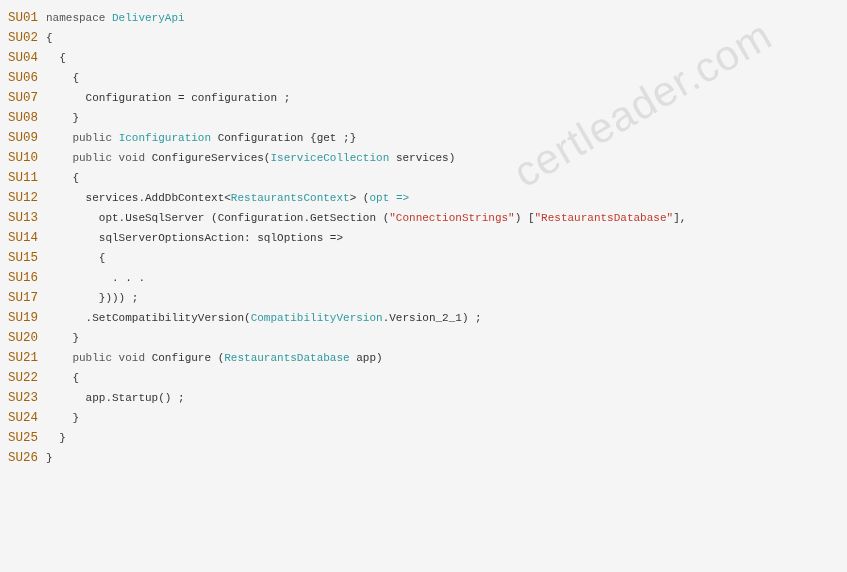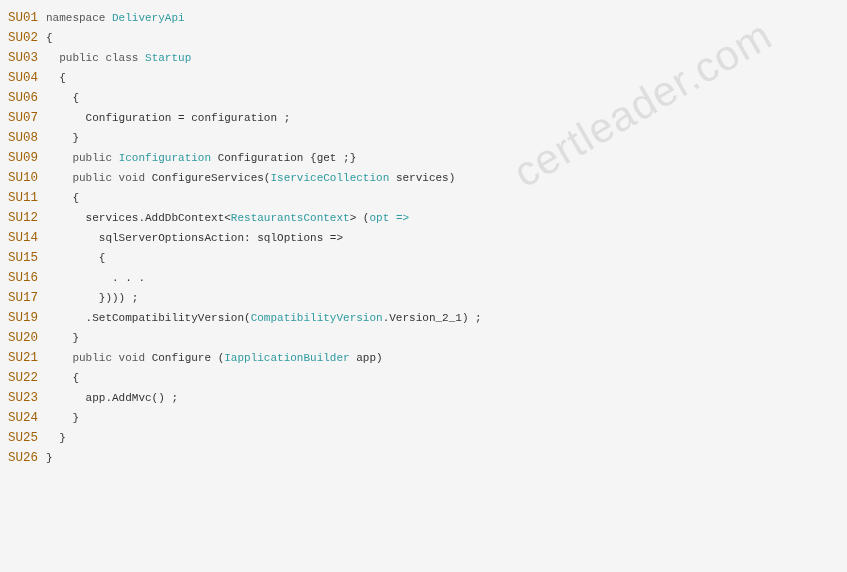--- a/index.html
+++ b/index.html
@@ -69,24 +69,20 @@
   <div id="code-lines">
       <div class="code-line">
         <span class="line-number">SU01</span>
         <span class="line-content"><span class="kw">namespace </span><span class="type">DeliveryApi</span></span>
       </div>
       <div class="code-line">
         <span class="line-number">SU02</span>
         <span class="line-content"><span class="plain">{</span></span>
       </div>
       <div class="code-line">
-        <span class="line-number">SU03</span>
-        <span class="line-content"><span class="plain">  </span><span class="kw">public class </span><span class="type">Startup</span></span>
-      </div>
-      <div class="code-line">
         <span class="line-number">SU04</span>
         <span class="line-content"><span class="plain">  {</span></span>
       </div>
       <div class="code-line">
         <span class="line-number">SU06</span>
         <span class="line-content"><span class="plain">    {</span></span>
       </div>
       <div class="code-line">
         <span class="line-number">SU07</span>
         <span class="line-content"><span class="plain">      Configuration = configuration ;</span></span>
@@ -105,20 +101,24 @@
       </div>
       <div class="code-line">
         <span class="line-number">SU11</span>
         <span class="line-content"><span class="plain">    {</span></span>
       </div>
       <div class="code-line">
         <span class="line-number">SU12</span>
         <span class="line-content"><span class="plain">      services.AddDbContext&lt;</span><span class="type">RestaurantsContext</span><span class="plain">&gt; (</span><span class="type">opt =&gt;</span></span>
       </div>
       <div class="code-line">
+        <span class="line-number">SU13</span>
+        <span class="line-content"><span class="plain">        opt.UseSqlServer (Configuration.GetSection (</span><span class="str">"ConnectionStrings"</span><span class="plain">) [</span><span class="str">"RestaurantsDatabase"</span><span class="plain">],</span></span>
+      </div>
+      <div class="code-line">
         <span class="line-number">SU14</span>
         <span class="line-content"><span class="plain">        sqlServerOptionsAction: sqlOptions =&gt;</span></span>
       </div>
       <div class="code-line">
         <span class="line-number">SU15</span>
         <span class="line-content"><span class="plain">        {</span></span>
       </div>
       <div class="code-line">
         <span class="line-number">SU16</span>
         <span class="line-content"><span class="plain">          . . .</span></span>
@@ -130,29 +130,29 @@
       <div class="code-line">
         <span class="line-number">SU19</span>
         <span class="line-content"><span class="plain">      .SetCompatibilityVersion(</span><span class="type">CompatibilityVersion</span><span class="plain">.Version_2_1) ;</span></span>
       </div>
       <div class="code-line">
         <span class="line-number">SU20</span>
         <span class="line-content"><span class="plain">    }</span></span>
       </div>
       <div class="code-line">
         <span class="line-number">SU21</span>
-        <span class="line-content"><span class="plain">    </span><span class="kw">public void </span><span class="plain">Configure (</span><span class="type">IapplicationBuilder</span><span class="plain"> app)</span></span>
+        <span class="line-content"><span class="plain">    </span><span class="kw">public void </span><span class="plain">Configure (</span><span class="type">RestaurantsDatabase</span><span class="plain"> app)</span></span>
       </div>
       <div class="code-line">
         <span class="line-number">SU22</span>
         <span class="line-content"><span class="plain">    {</span></span>
       </div>
       <div class="code-line">
         <span class="line-number">SU23</span>
-        <span class="line-content"><span class="plain">      app.AddMvc() ;</span></span>
+        <span class="line-content"><span class="plain">      app.Startup() ;</span></span>
       </div>
       <div class="code-line">
         <span class="line-number">SU24</span>
         <span class="line-content"><span class="plain">    }</span></span>
       </div>
       <div class="code-line">
         <span class="line-number">SU25</span>
         <span class="line-content"><span class="plain">  }</span></span>
       </div>
       <div class="code-line">

